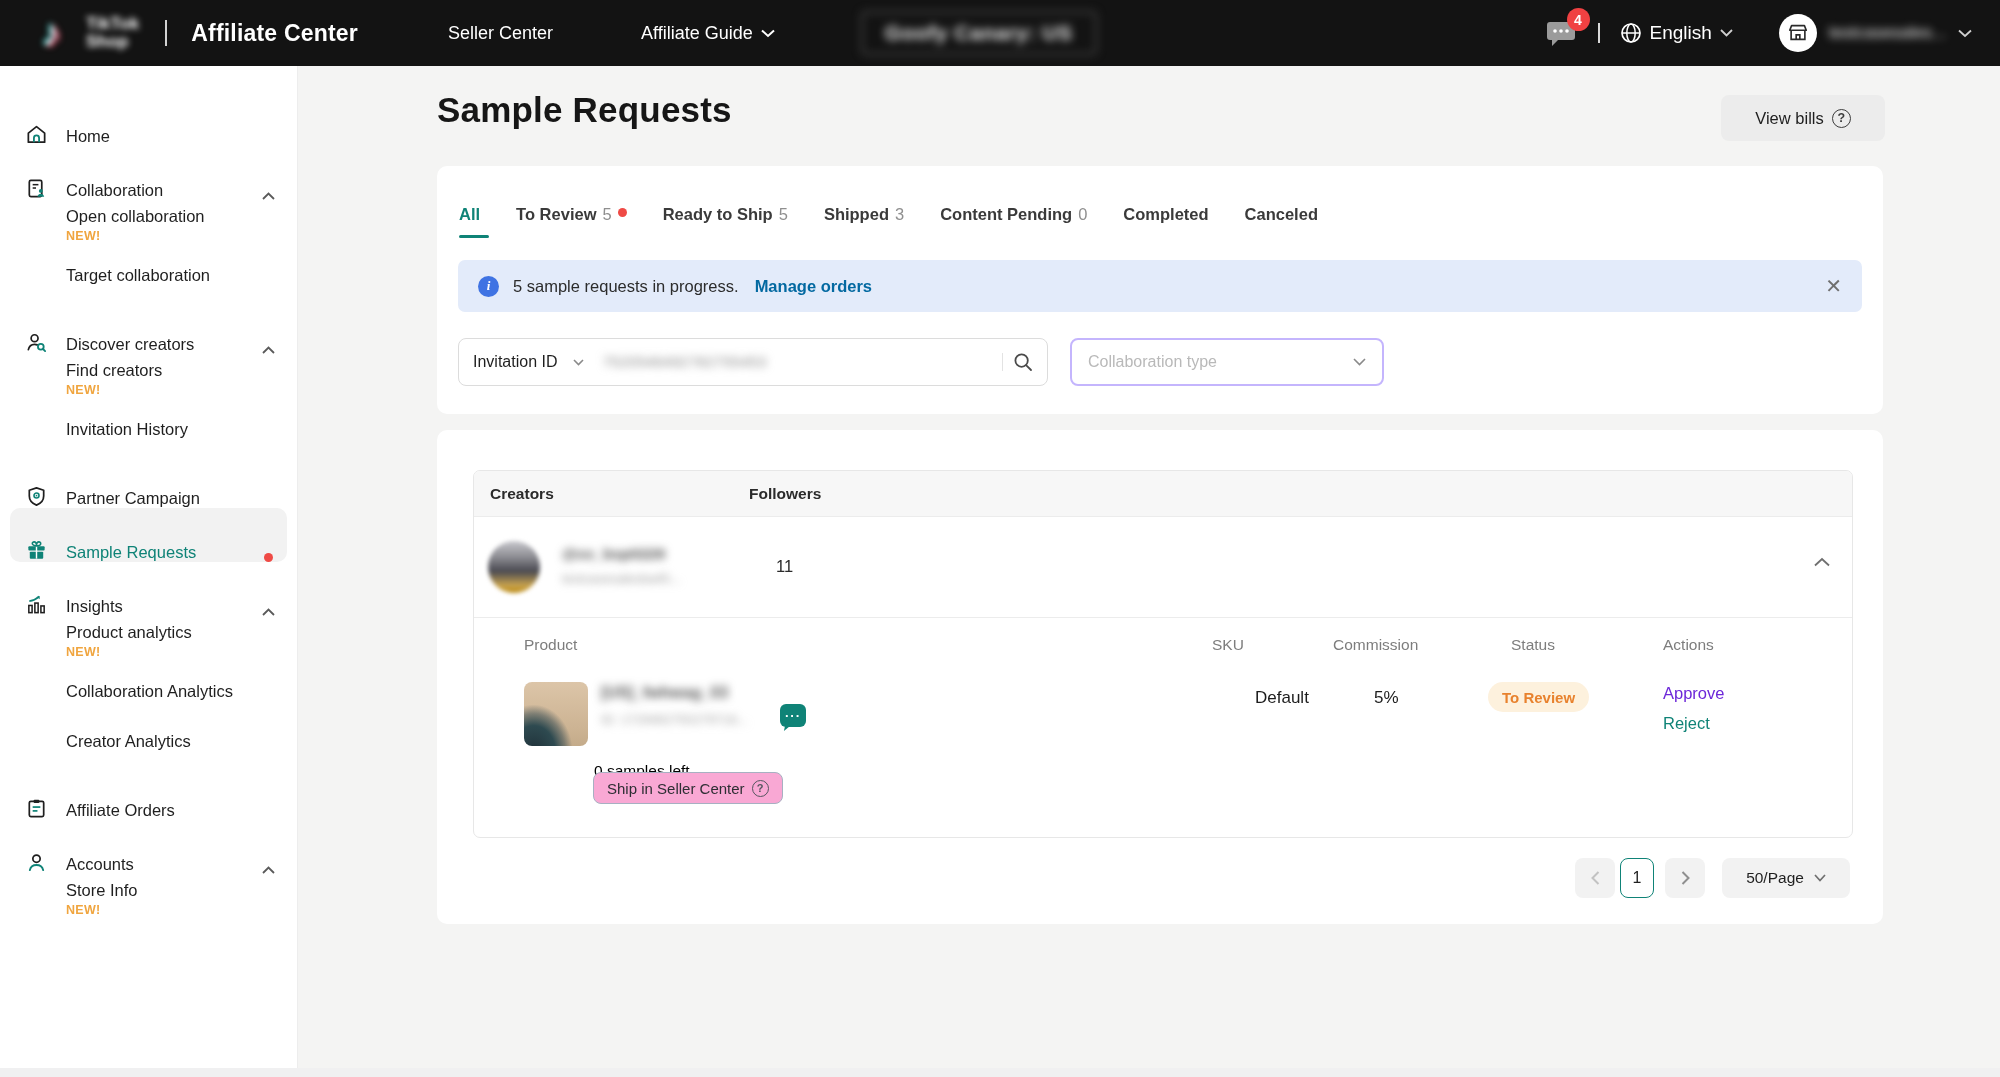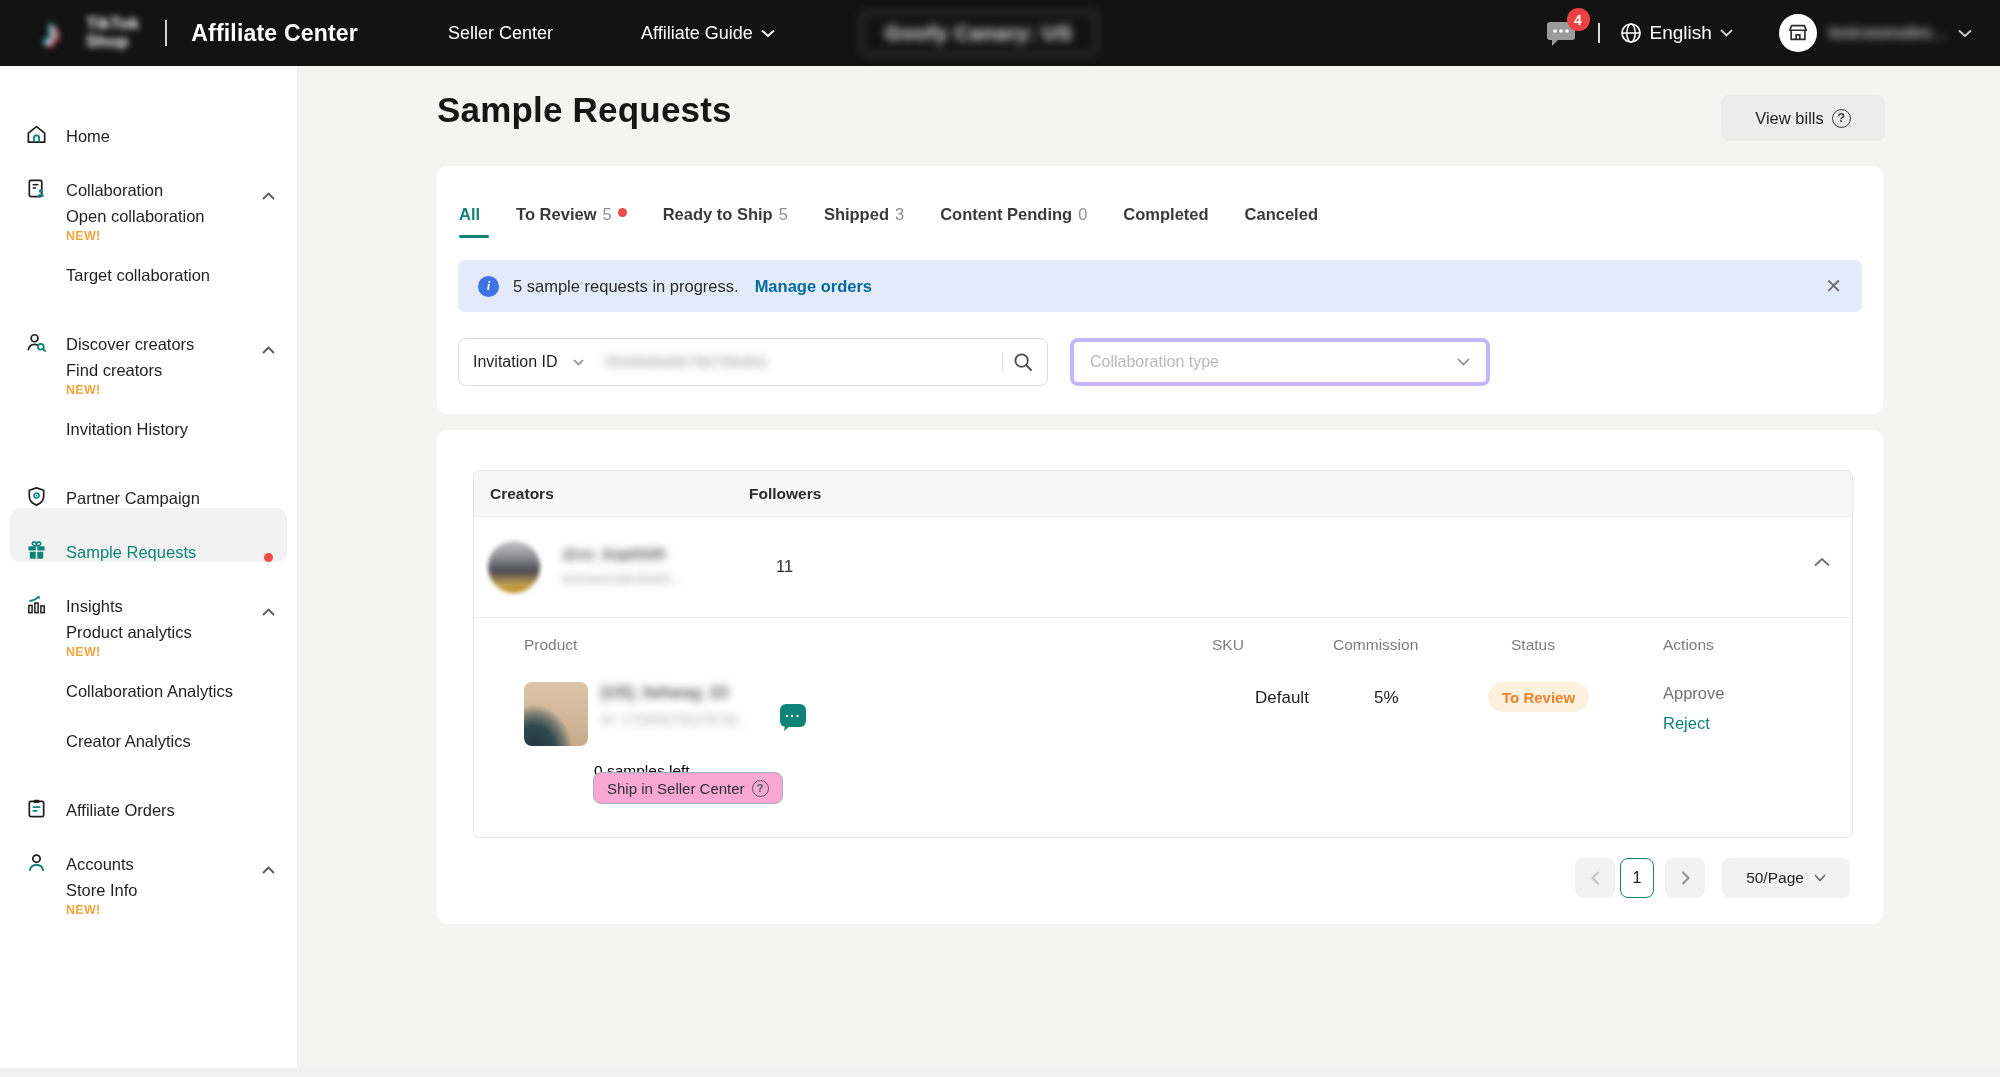--- a/index.html
+++ b/index.html
@@ -86,21 +86,21 @@
   
   .search-group {
     position:absolute; left:21px; top:172px; width:590px; height:48px; border:1px solid #dcdcdc; border-radius:8px;
     display:flex; align-items:center; padding:0 14px; background:#fff;
   }
   .search-type { display:flex; align-items:center; gap:16px; font-size:16px; color:#1f1f1f; cursor:pointer; white-space:nowrap; }
   .search-type .chev { color:#8a8a8a; }
   .search-value { margin-left:18px; font-size:15.5px; color:#8b8b8b; filter:blur(4px); flex:1; white-space:nowrap; overflow:hidden; }
   .search-sep { width:1px; height:18px; background:#e3e3e3; margin:0 10px; }
   .collab-select {
-    position:absolute; left:633px; top:172px; width:420px; height:48px; border:4px solid #c4b5fd; border-radius:8px;
+    position:absolute; left:633px; top:172px; width:314px; height:48px; border:2px solid #c4b5fd; border-radius:8px;
     display:flex; align-items:center; padding:0 16px; background:#fff; cursor:pointer;
   }
   .placeholder { color:#b9b9b9; font-size:16px; }
   .collab-select .chev { margin-left:auto; color:#8a8a8a; }
   
   .tbl { position:absolute; left:36px; top:40px; width:1380px; height:368px; border:1px solid #e7e7e7; border-radius:7px; overflow:hidden; }
   .tbl-head { height:46px; background:#f7f7f7; border-bottom:1px solid #ececec; position:relative; font-size:15.5px; font-weight:600; color:#2b2b2b; }
   .th-creators { position:absolute; left:16px; top:14px; }
   .th-followers { position:absolute; left:275px; top:14px; }
   .creator-row { height:100px; position:relative; }
@@ -125,21 +125,21 @@
   .im-icon::after { content:""; position:absolute; left:5px; bottom:-4px; border:5px solid transparent; border-top-color:#0f8377; border-left-color:#0f8377; transform:skewX(-12deg); }
   .samples-left { position:absolute; left:120px; top:144px; font-size:15.5px; color:#000000; }
   .ship-btn { position:absolute; left:119px; top:154px; height:32px; padding:0 13px; background:#f9a8d4;
     border:1px solid #a7b0c2; border-radius:8px; font-size:15px; color:#2e2e34; font-family:inherit;
     display:flex; align-items:center; gap:7px; cursor:pointer; }
   .ship-btn .qmark { width:17px; height:17px; border-color:#55555f; color:#55555f; font-size:11px; }
   .val-sku { position:absolute; left:781px; top:70px; font-size:17px; color:#1d1d1d; }
   .val-comm { position:absolute; left:900px; top:70px; font-size:17px; color:#1d1d1d; }
   .status-pill { position:absolute; left:1014px; top:64px; height:30px; padding:0 14px; border-radius:15px;
     background:#fdf1dd; color:#e8822e; font-size:15px; font-weight:600; display:flex; align-items:center; }
-  .act-approve { position:absolute; left:1189px; top:66px; font-size:16.5px; font-weight:500; color:#737373; cursor:pointer; }
+  .act-approve { position:absolute; left:1189px; top:66px; font-size:16.5px; font-weight:500; color:#6d28d9; cursor:pointer; }
   .act-reject  { position:absolute; left:1189px; top:96px; font-size:16.5px; font-weight:500; color:#0f8377; cursor:pointer; }
   
   .pagination { position:absolute; left:0; top:428px; width:1416px; height:40px; }
   .pg-btn { position:absolute; width:40px; height:40px; border-radius:8px; background:#f2f2f2; border:none;
     display:flex; align-items:center; justify-content:center; cursor:pointer; }
   .pg-prev { left:1138px; color:#c2c2c2; } .pg-next { left:1228px; color:#8f8f8f; }
   .pg-page { position:absolute; left:1183px; width:34px; height:40px; background:#fff; border:1.6px solid #0f8377; border-radius:8px;
     font-size:16px; color:#1f1f1f; display:flex; align-items:center; justify-content:center; cursor:pointer; }
   .pg-size { position:absolute; left:1285px; width:128px; height:40px; background:#f2f2f2; border-radius:8px; border:none;
     font-size:15.5px; color:#1f1f1f; display:flex; align-items:center; justify-content:center; gap:10px; cursor:pointer; font-family:inherit; }

